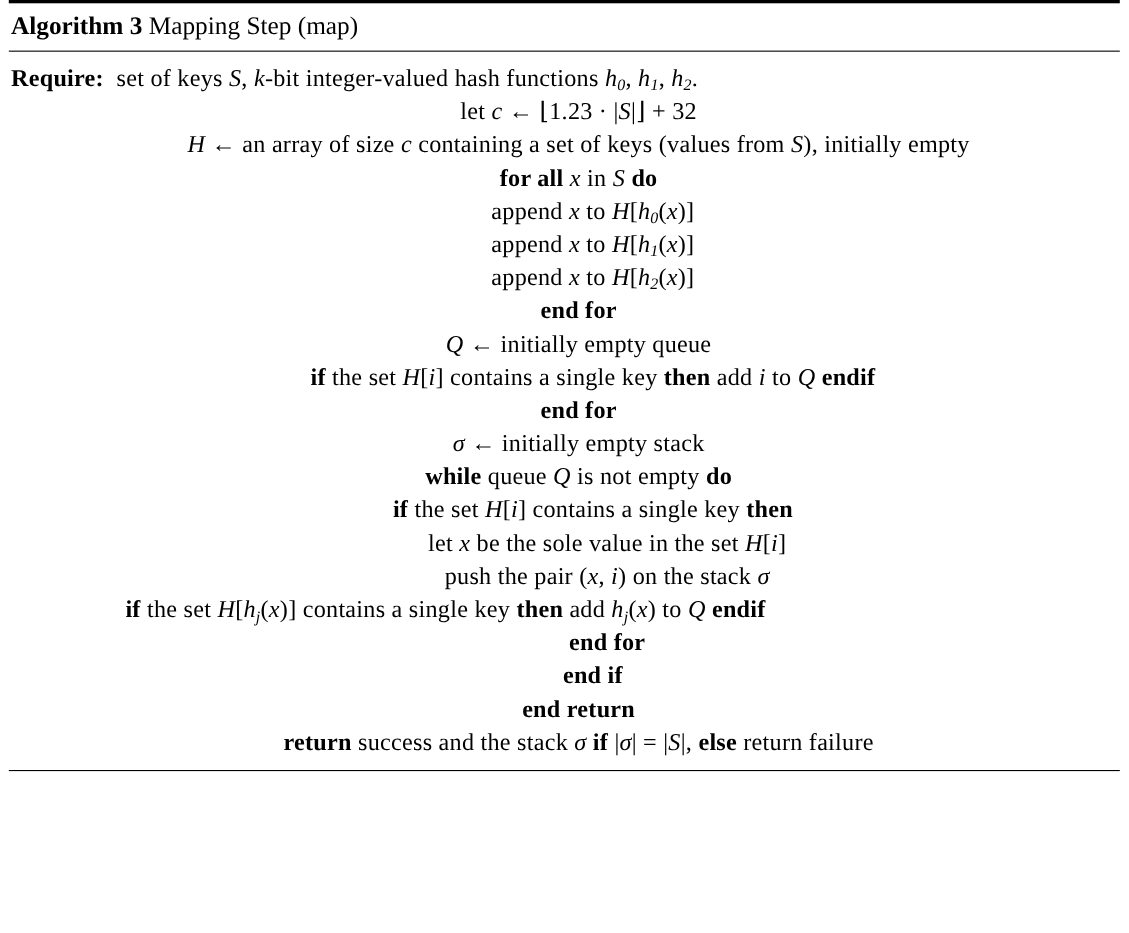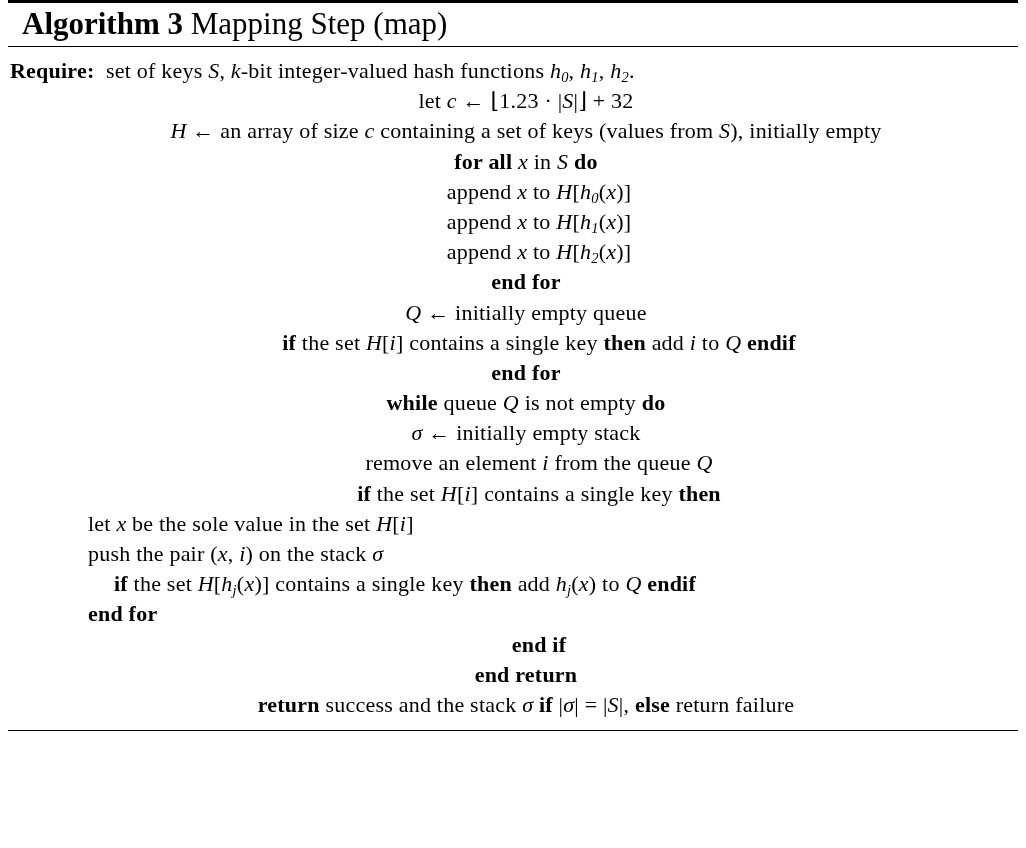--- a/index.html
+++ b/index.html
@@ -25,22 +25,22 @@
   }
   .rule-mid {
     border-top: 1.4px solid #000;
     margin: 0 8px 0 8px;
   }
   .rule-bottom {
     border-top: 1.4px solid #000;
     margin: 0 8px 0 8px;
   }
   .caption {
-    padding: 6px 10px 7px 22px;
-    font-size: 31px;
+    padding: 6px 10px 7px 10px;
+    font-size: 23px;
     line-height: 30px;
     white-space: nowrap;
   }
   .caption .algword {
     font-weight: bold;
   }
   .body-block {
     padding: 9px 10px 10px 10px;
   }
   .line {
@@ -54,21 +54,21 @@
   .tok-i { font-style: italic; }
   sub {
     font-size: 0.66em;
     font-style: italic;
     line-height: 0;
     vertical-align: -0.28em;
   }
   .ind0 { padding-left: 0px; font-family: Liberation Serif, serif; }
   .ind1 { padding-left: 26px; text-align: center; }
   .ind2 { padding-left: 52px; text-align: center; }
-  .ind3 { padding-left: 78px; }
+  .ind3 { padding-left: 78px; text-align: center; }
   .ind4 { padding-left: 104px; }
 </style>
 </head>
 <body>
 
 <div class="algorithm">
 
   <div class="rule-top"></div>
 
   <div class="caption">
@@ -83,23 +83,22 @@
       <div class="line ind1">let <span class="tok-i">c</span> ← ⌊1.23 · |<span class="tok-i">S</span>|⌋ + 32</div>
       <div class="line ind1"><span class="tok-i">H</span> ← an array of size <span class="tok-i">c</span> containing a set of keys (values from <span class="tok-i">S</span>), initially empty</div>
       <div class="line ind1"><span class="tok-b">for all</span> <span class="tok-i">x</span> in <span class="tok-i">S</span> <span class="tok-b">do</span></div>
       <div class="line ind2">append <span class="tok-i">x</span> to <span class="tok-i">H</span>[<span class="tok-i">h</span><sub>0</sub>(<span class="tok-i">x</span>)]</div>
       <div class="line ind2">append <span class="tok-i">x</span> to <span class="tok-i">H</span>[<span class="tok-i">h</span><sub>1</sub>(<span class="tok-i">x</span>)]</div>
       <div class="line ind2">append <span class="tok-i">x</span> to <span class="tok-i">H</span>[<span class="tok-i">h</span><sub>2</sub>(<span class="tok-i">x</span>)]</div>
       <div class="line ind1"><span class="tok-b">end for</span></div>
       <div class="line ind1"><span class="tok-i">Q</span> ← initially empty queue</div>
       <div class="line ind2"><span class="tok-b">if</span> the set <span class="tok-i">H</span>[<span class="tok-i">i</span>] contains a single key <span class="tok-b">then</span> add <span class="tok-i">i</span> to <span class="tok-i">Q</span> <span class="tok-b">endif</span></div>
       <div class="line ind1"><span class="tok-b">end for</span></div>
+      <div class="line ind1"><span class="tok-i">σ</span> ← initially empty stack</div>
       <div class="line ind1"><span class="tok-b">while</span> queue <span class="tok-i">Q</span> is not empty <span class="tok-b">do</span></div>
-      <div class="line ind1"><span class="tok-i">σ</span> ← initially empty stack</div>
-      <div class="line ind2">remove an element <span class="tok-i">i</span> from the queue <span class="tok-i">Q</span></div>
       <div class="line ind2"><span class="tok-b">if</span> the set <span class="tok-i">H</span>[<span class="tok-i">i</span>] contains a single key <span class="tok-b">then</span></div>
       <div class="line ind3">let <span class="tok-i">x</span> be the sole value in the set <span class="tok-i">H</span>[<span class="tok-i">i</span>]</div>
       <div class="line ind3">push the pair (<span class="tok-i">x</span>, <span class="tok-i">i</span>) on the stack <span class="tok-i">σ</span></div>
       <div class="line ind4"><span class="tok-b">if</span> the set <span class="tok-i">H</span>[<span class="tok-i">h</span><sub>j</sub>(<span class="tok-i">x</span>)] contains a single key <span class="tok-b">then</span> add <span class="tok-i">h</span><sub>j</sub>(<span class="tok-i">x</span>) to <span class="tok-i">Q</span> <span class="tok-b">endif</span></div>
       <div class="line ind3"><span class="tok-b">end for</span></div>
       <div class="line ind2"><span class="tok-b">end if</span></div>
       <div class="line ind1"><span class="tok-b">end return</span></div>
       <div class="line ind1"><span class="tok-b">return</span> success and the stack <span class="tok-i">σ</span> <span class="tok-b">if</span> |<span class="tok-i">σ</span>| = |<span class="tok-i">S</span>|, <span class="tok-b">else</span> return failure</div>
     </div>
 

